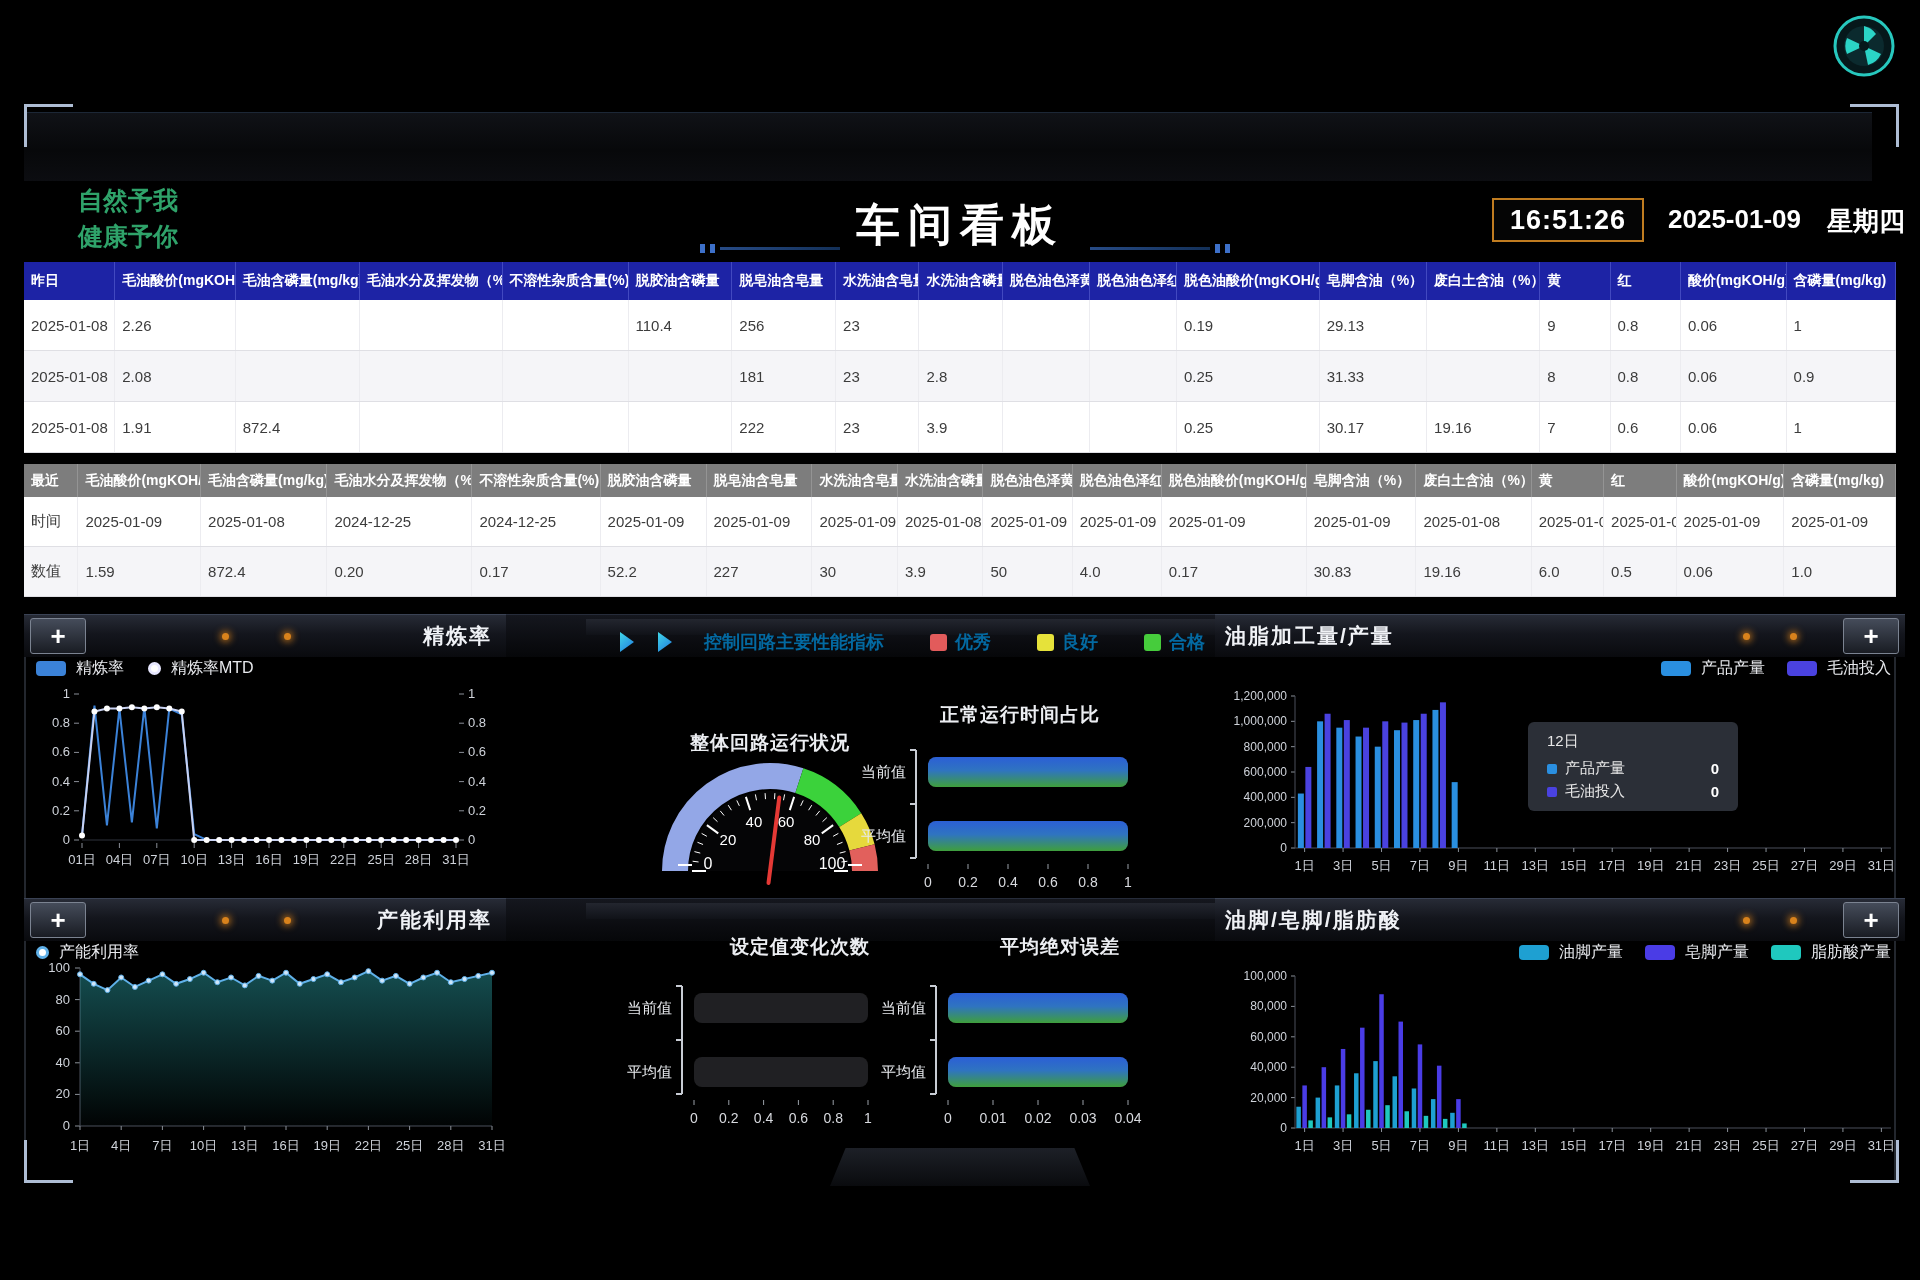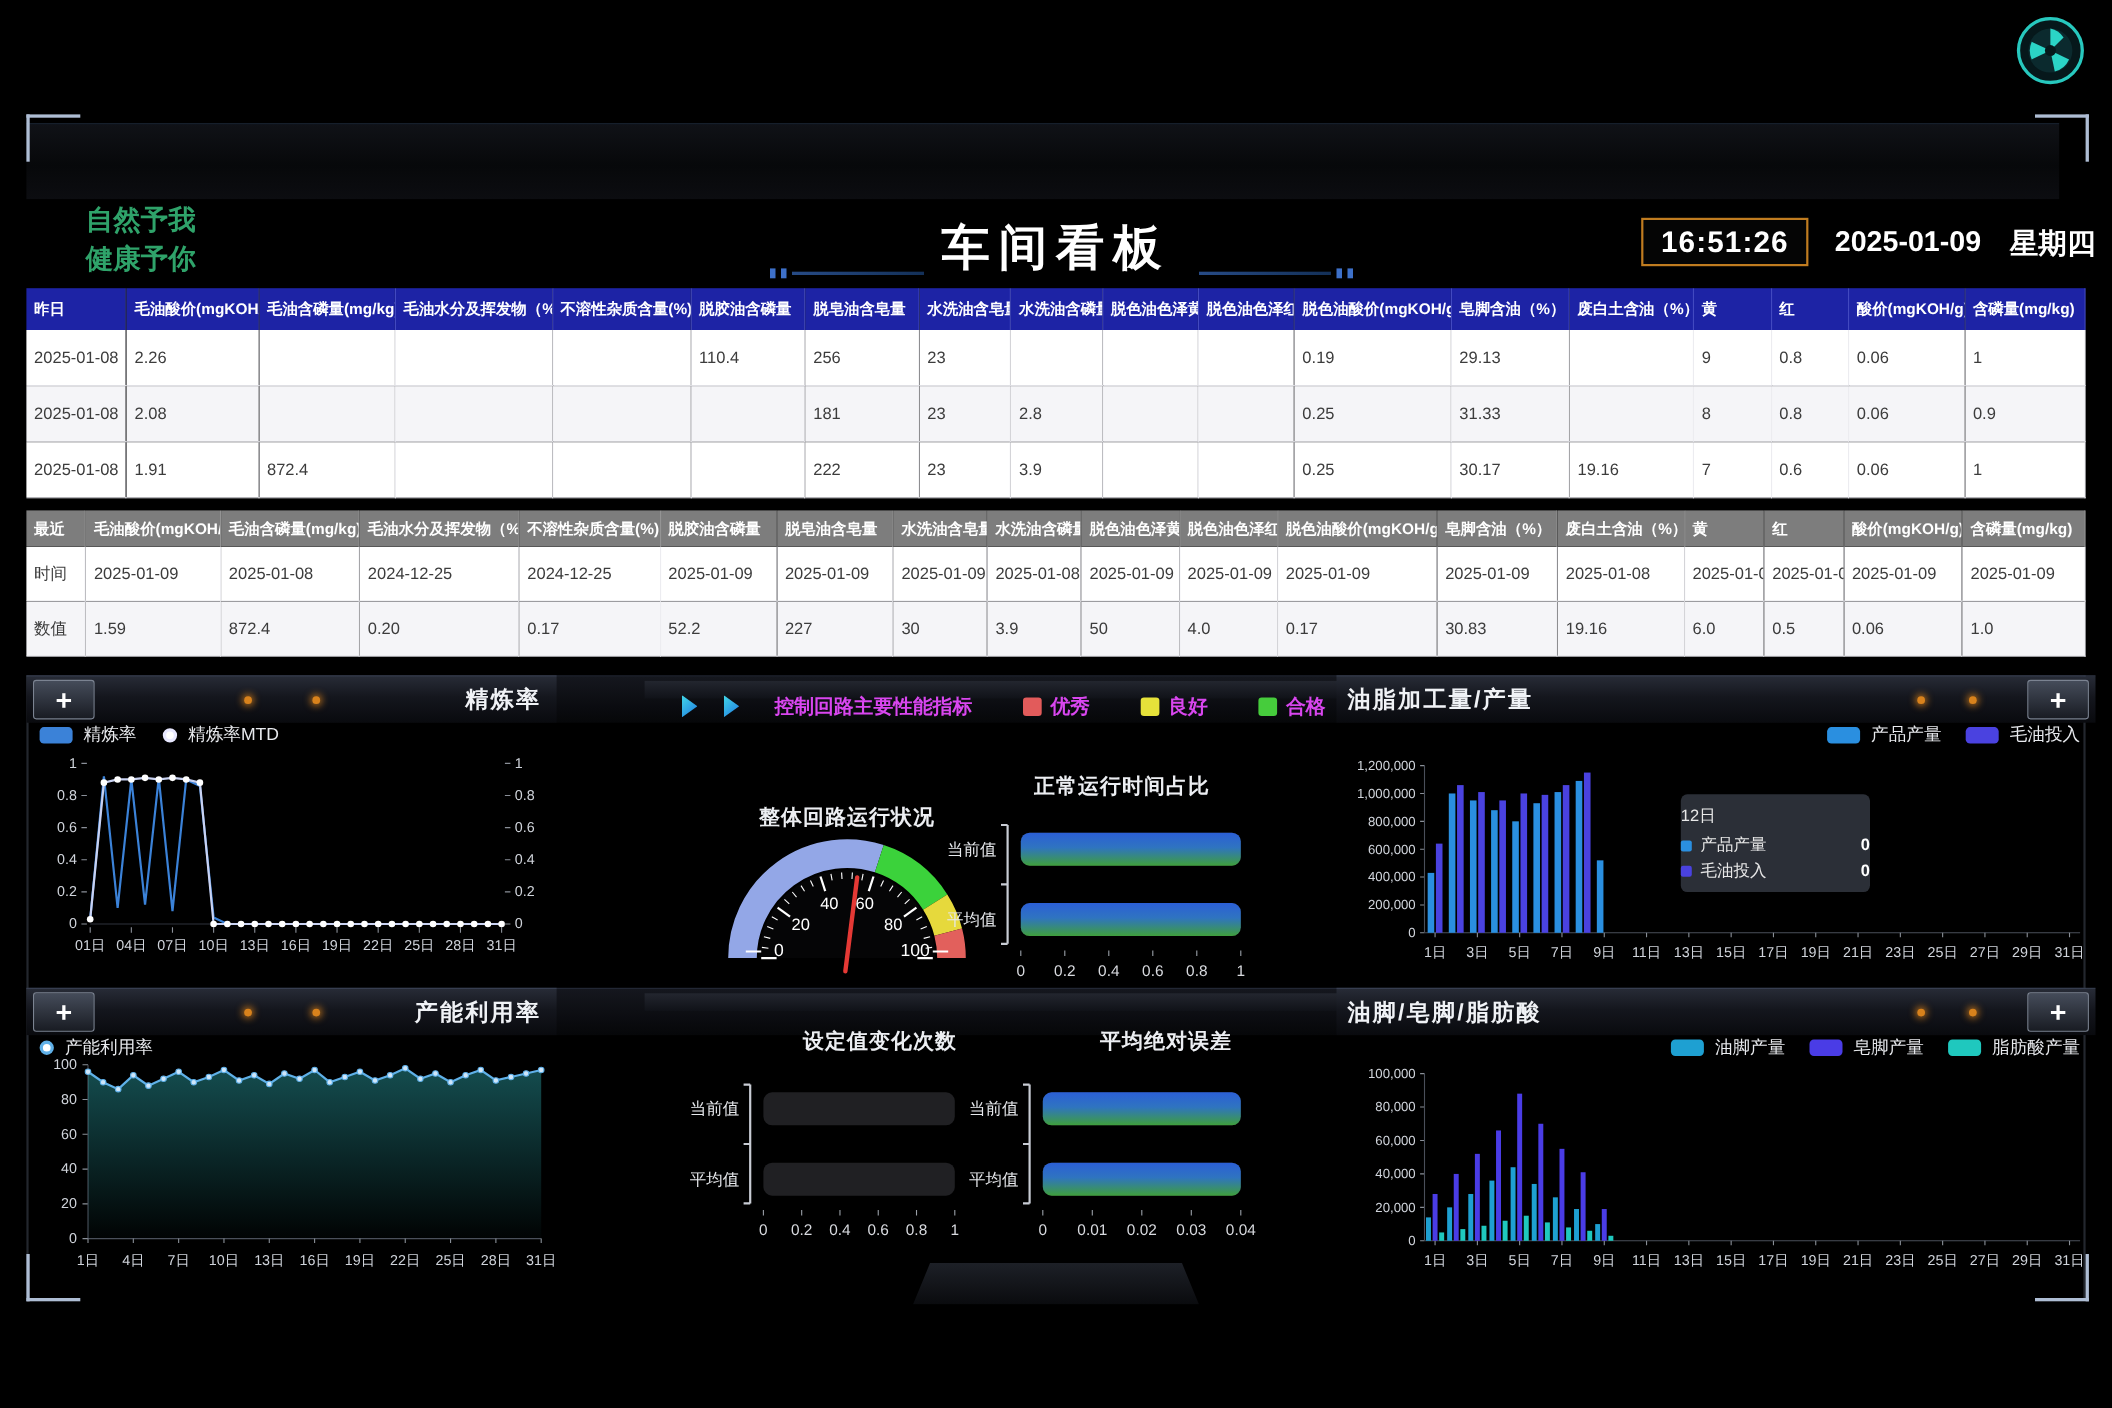--- a/index.html
+++ b/index.html
@@ -34,27 +34,27 @@
   .chrome{height:42px;background:linear-gradient(180deg,#15171e,#0a0b0f 70%,#060709);border-top:1px solid #262c3a;}
   .chrome::after{content:"";position:absolute;left:30%;top:4px;width:45%;height:16px;background:linear-gradient(180deg,#23262f,#101218);}
   .titlebar{height:42px;background:linear-gradient(180deg,#272b36 0%,#14161d 45%,#090a0e 100%);border-top:1px solid #3a4254;display:flex;align-items:center;}
   .panel-title{font-size:21px;font-weight:bold;color:#f0f2f6;letter-spacing:2px;}
   .plus-btn{width:54px;height:34px;margin:0 6px;background:linear-gradient(180deg,#454c5a,#191c23);border:1px solid #7b8391;border-radius:3px;color:#fff;font-size:26px;font-weight:bold;display:flex;align-items:center;justify-content:center;cursor:pointer;}
   .odot{width:7px;height:7px;border-radius:50%;background:#d8821c;box-shadow:0 0 7px 2px rgba(216,130,28,.75);}
   .legend-row{display:flex;align-items:center;gap:10px;color:#e8eaee;font-size:16px;}
   .swatch{width:30px;height:15px;border-radius:4px;display:inline-block;}
   .dot-swatch{width:13px;height:13px;border-radius:50%;display:inline-block;border:3px solid #cfe2ff;background:#fff;box-sizing:border-box;}
   .sq{width:17px;height:17px;border-radius:3px;display:inline-block;}
-  .kpi-header{display:flex;align-items:center;gap:32px;color:#d946ef;font-size:18px;font-weight:bold;}
+  .kpi-header{display:flex;align-items:center;gap:32px;color:#0369a1;font-size:18px;font-weight:bold;}
   .kpi-legend{display:flex;align-items:center;gap:8px;margin-left:14px;}
   .chev{width:14px;height:20px;background:linear-gradient(135deg,#41d8e8,#1f78e0);clip-path:polygon(0 0,100% 50%,0 100%);display:inline-block;}
   .c-title{text-align:center;color:#eceef2;font-size:19px;font-weight:bold;letter-spacing:1px;}
 
   
-  .tooltip{left:1528px;top:722px;width:172px;background:rgba(46,50,58,.94);border-radius:6px;padding:10px 0;color:#e8e8e8;font-size:15px;box-shadow:0 2px 10px rgba(0,0,0,.6);}
+  .tooltip{left:1528px;top:722px;width:172px;background:rgba(46,50,58,.94);border-radius:6px;padding:10px 19px;color:#e8e8e8;font-size:15px;box-shadow:0 2px 10px rgba(0,0,0,.6);}
   .tooltip .tt-day{margin-bottom:8px;}
   .tt-row{display:flex;align-items:center;gap:8px;margin-top:4px;}
   .tt-sq{width:10px;height:10px;border-radius:2px;}
   .tt-val{margin-left:auto;font-weight:bold;color:#fff;}
 
   
   .corner{width:46px;height:40px;}
   .corner.tl{border-left:3px solid #aebdd4;border-top:3px solid #aebdd4;}
   .corner.tr{border-right:3px solid #aebdd4;border-top:3px solid #aebdd4;}
   .corner.bl{border-left:3px solid #aebdd4;border-bottom:3px solid #aebdd4;}

